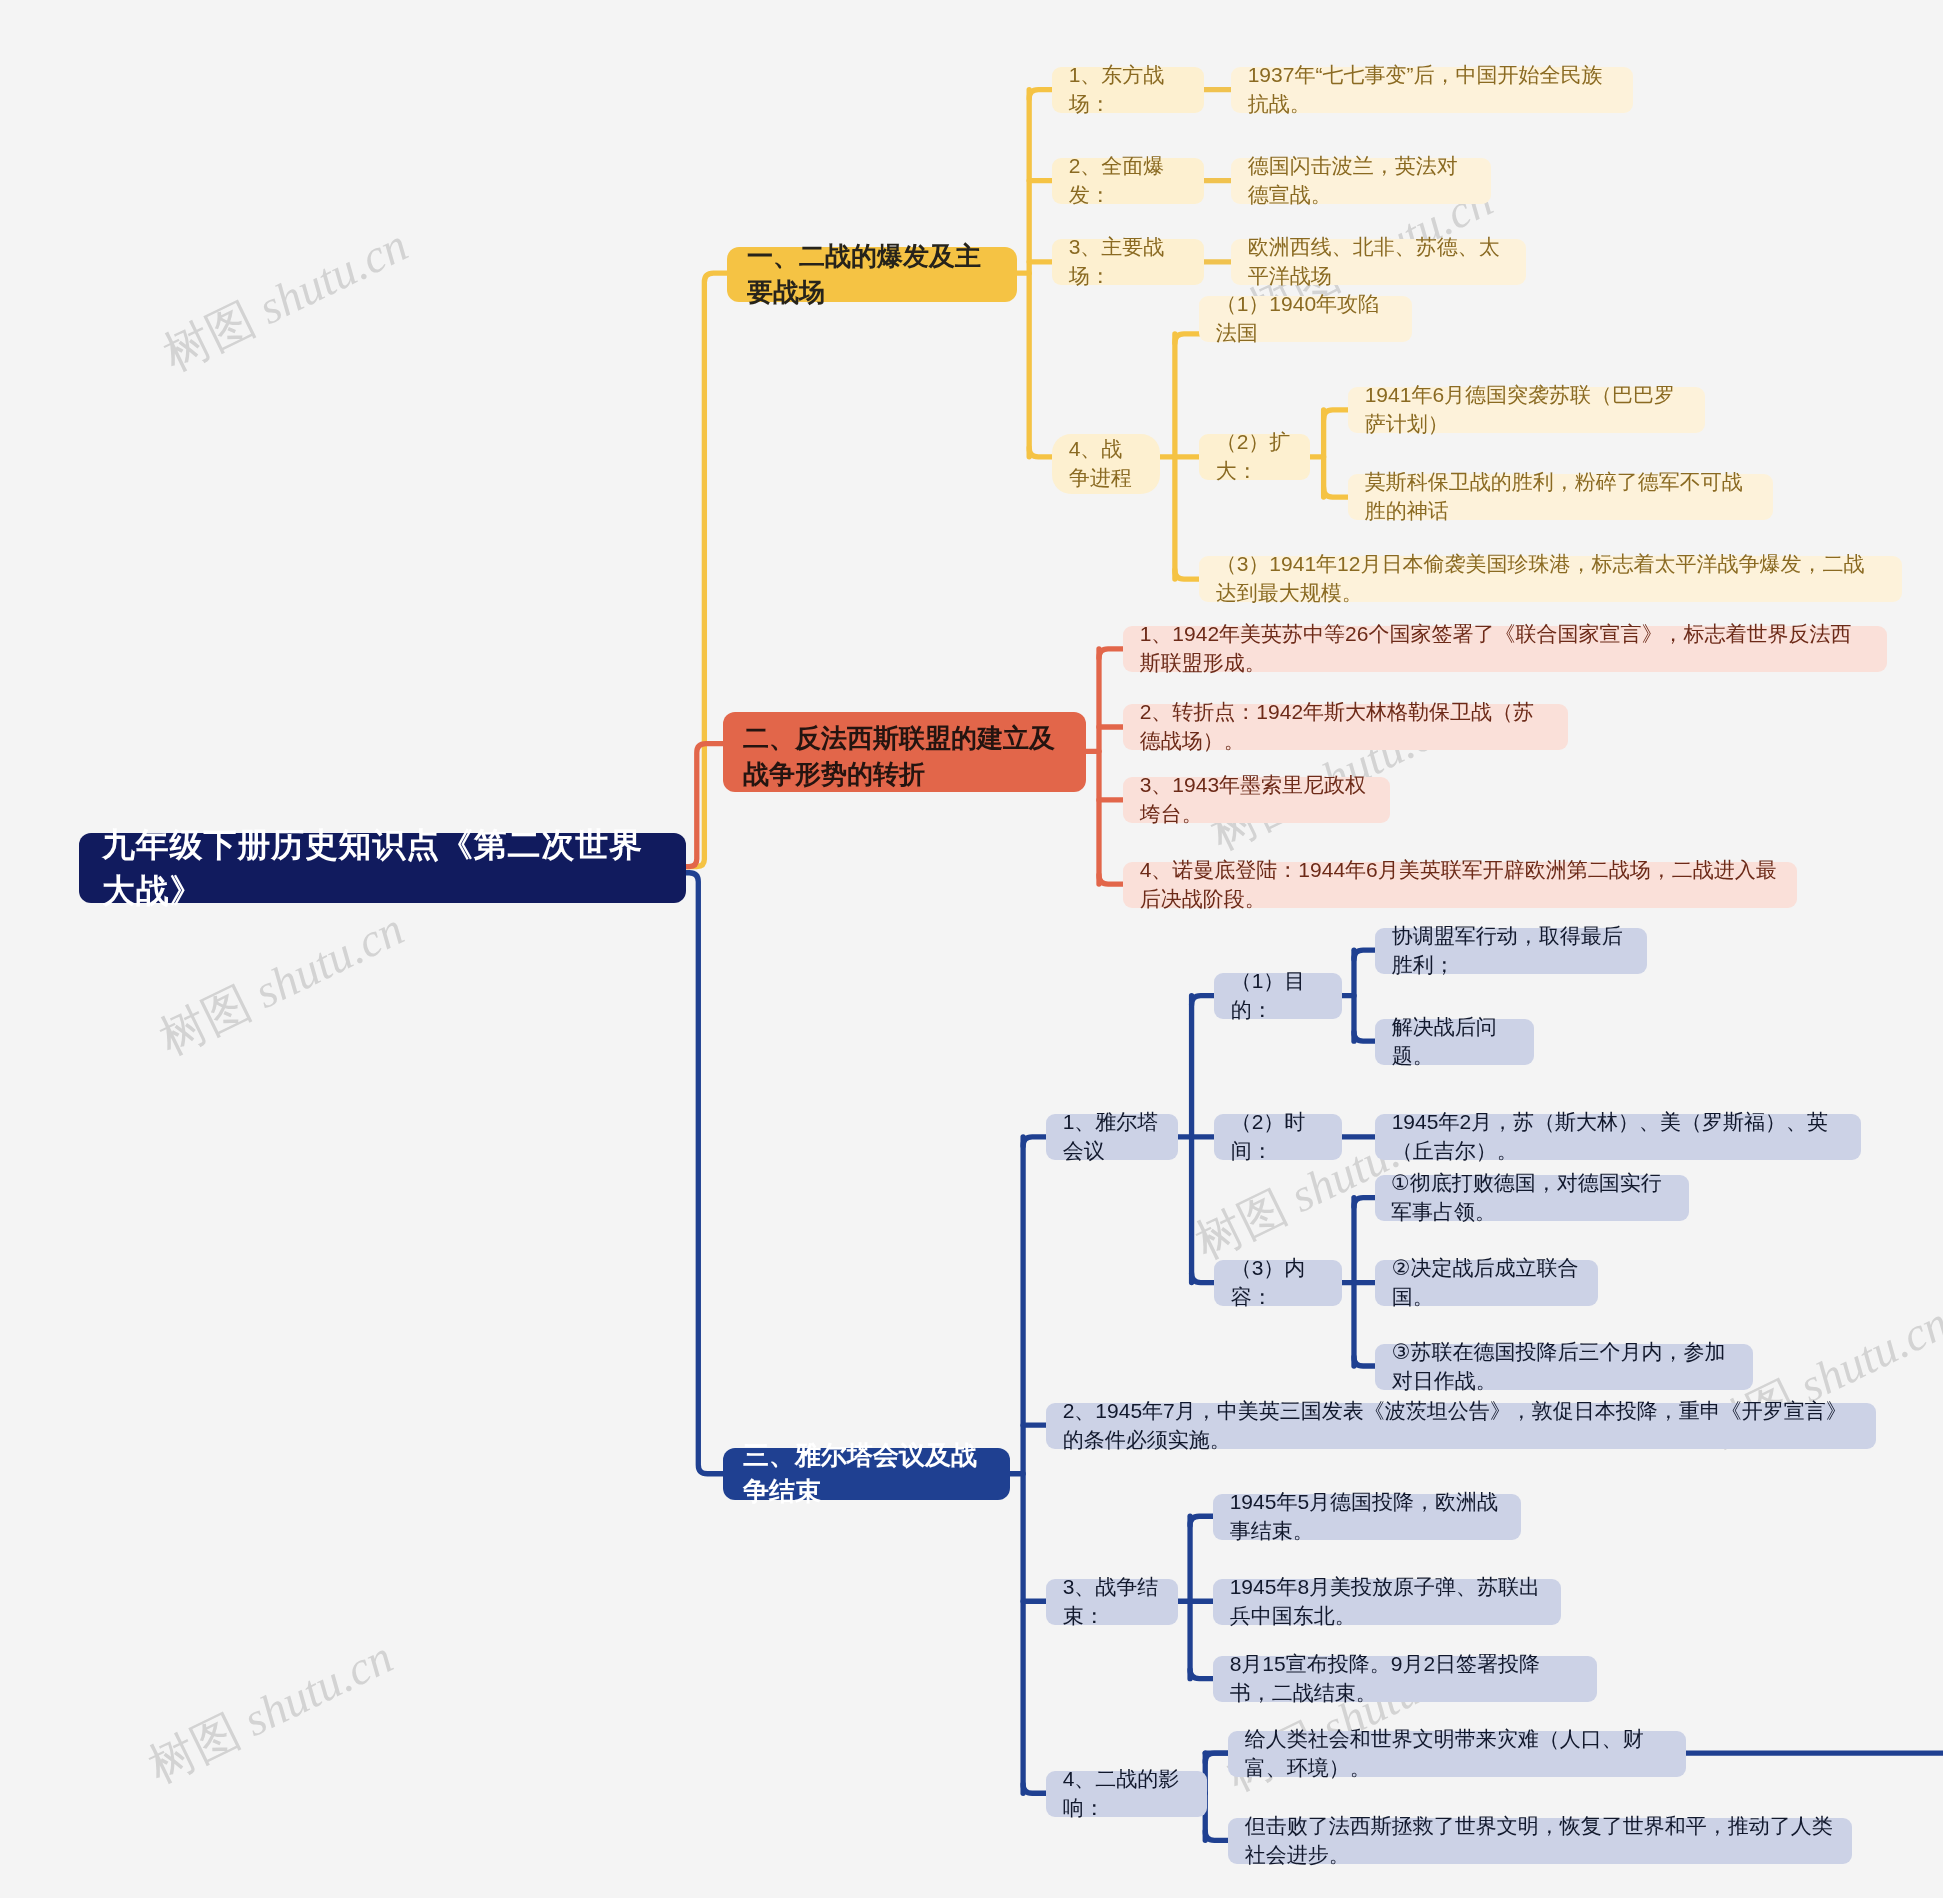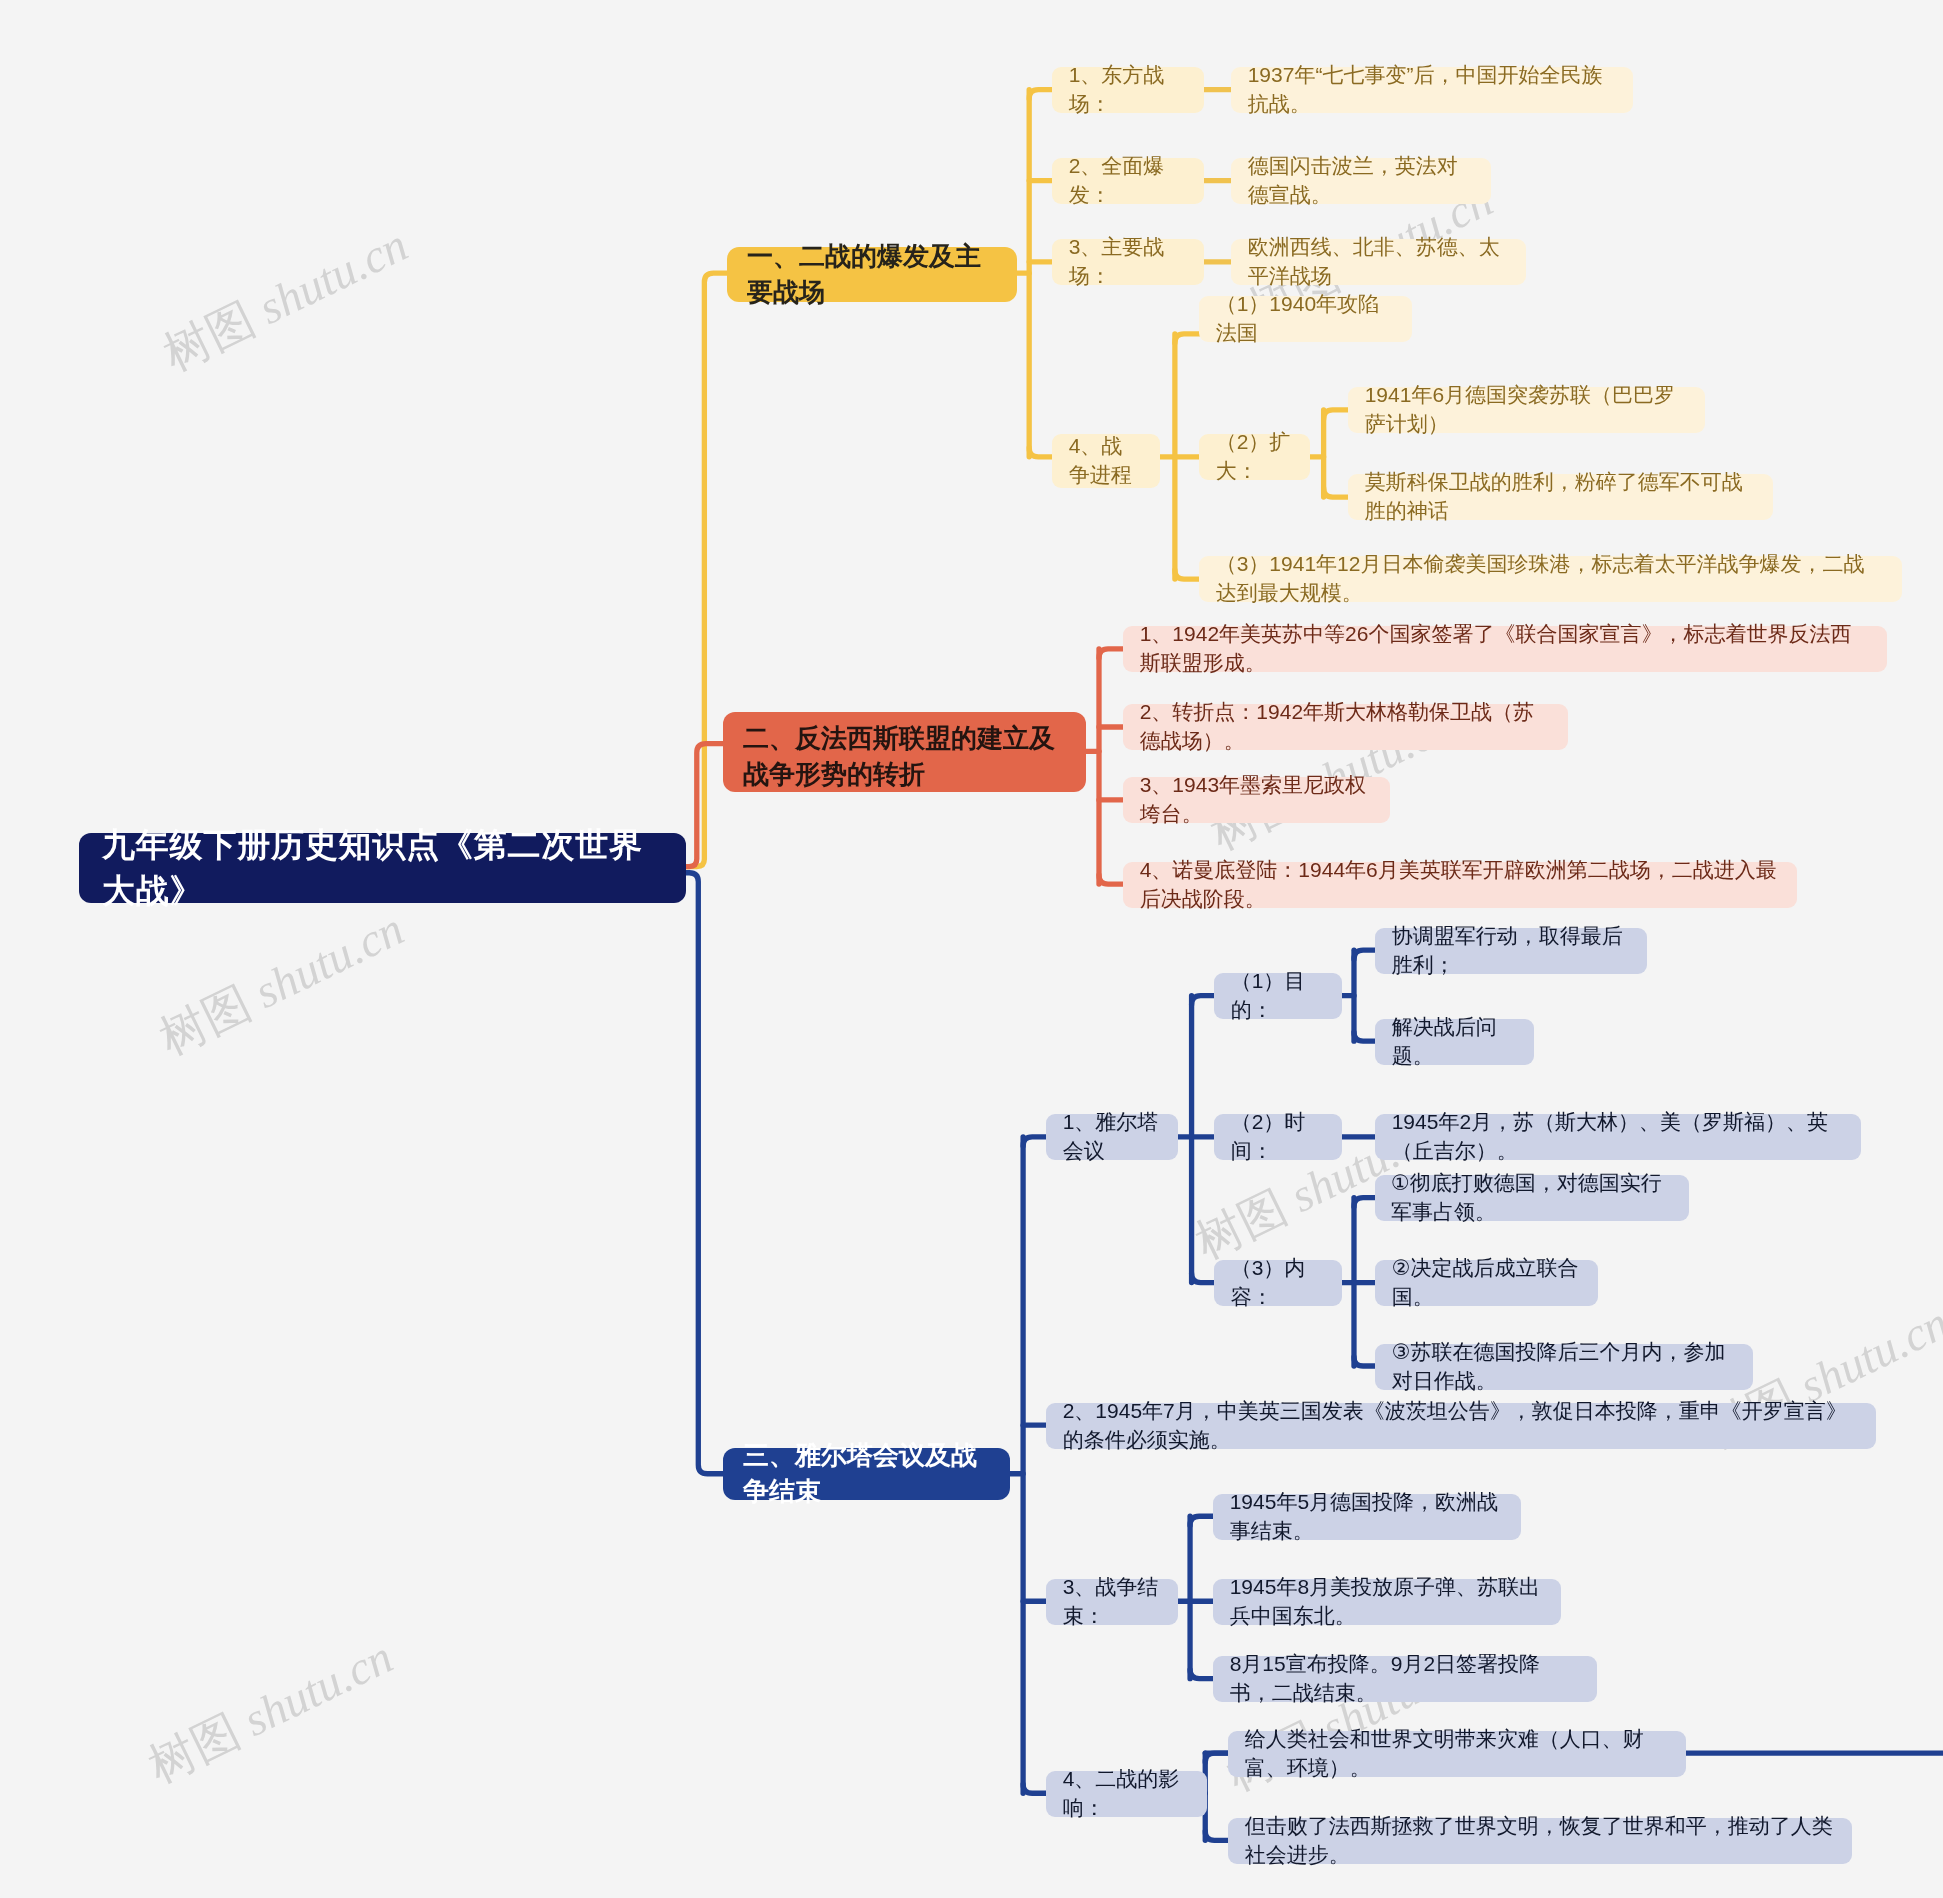--- a/index.html
+++ b/index.html
@@ -171,21 +171,21 @@
   <span>德国闪击波兰，英法对德宣战。</span>
 </div>
 
 <div class="node b1-sub" style="left:1052px;top:239px;width:152px;height:46px;">
   <span>3、主要战场：</span>
 </div>
 <div class="node b1-leaf" style="left:1231px;top:239px;width:295px;height:46px;">
   <span>欧洲西线、北非、苏德、太平洋战场</span>
 </div>
 
-<div class="node b1-sub" style="left:1052px;top:434px;width:108px;height:54px;">
+<div class="node b1-sub" style="left:1052px;top:434px;width:108px;height:60px;border-radius:19px;">
   <span>4、战争进程</span>
 </div>
 
 <div class="node b1-leaf" style="left:1199px;top:296px;width:213px;height:46px;">
   <span>（1）1940年攻陷法国</span>
 </div>
 
 <div class="node b1-sub" style="left:1199px;top:434px;width:111px;height:46px;">
   <span>（2）扩大：</span>
 </div>

